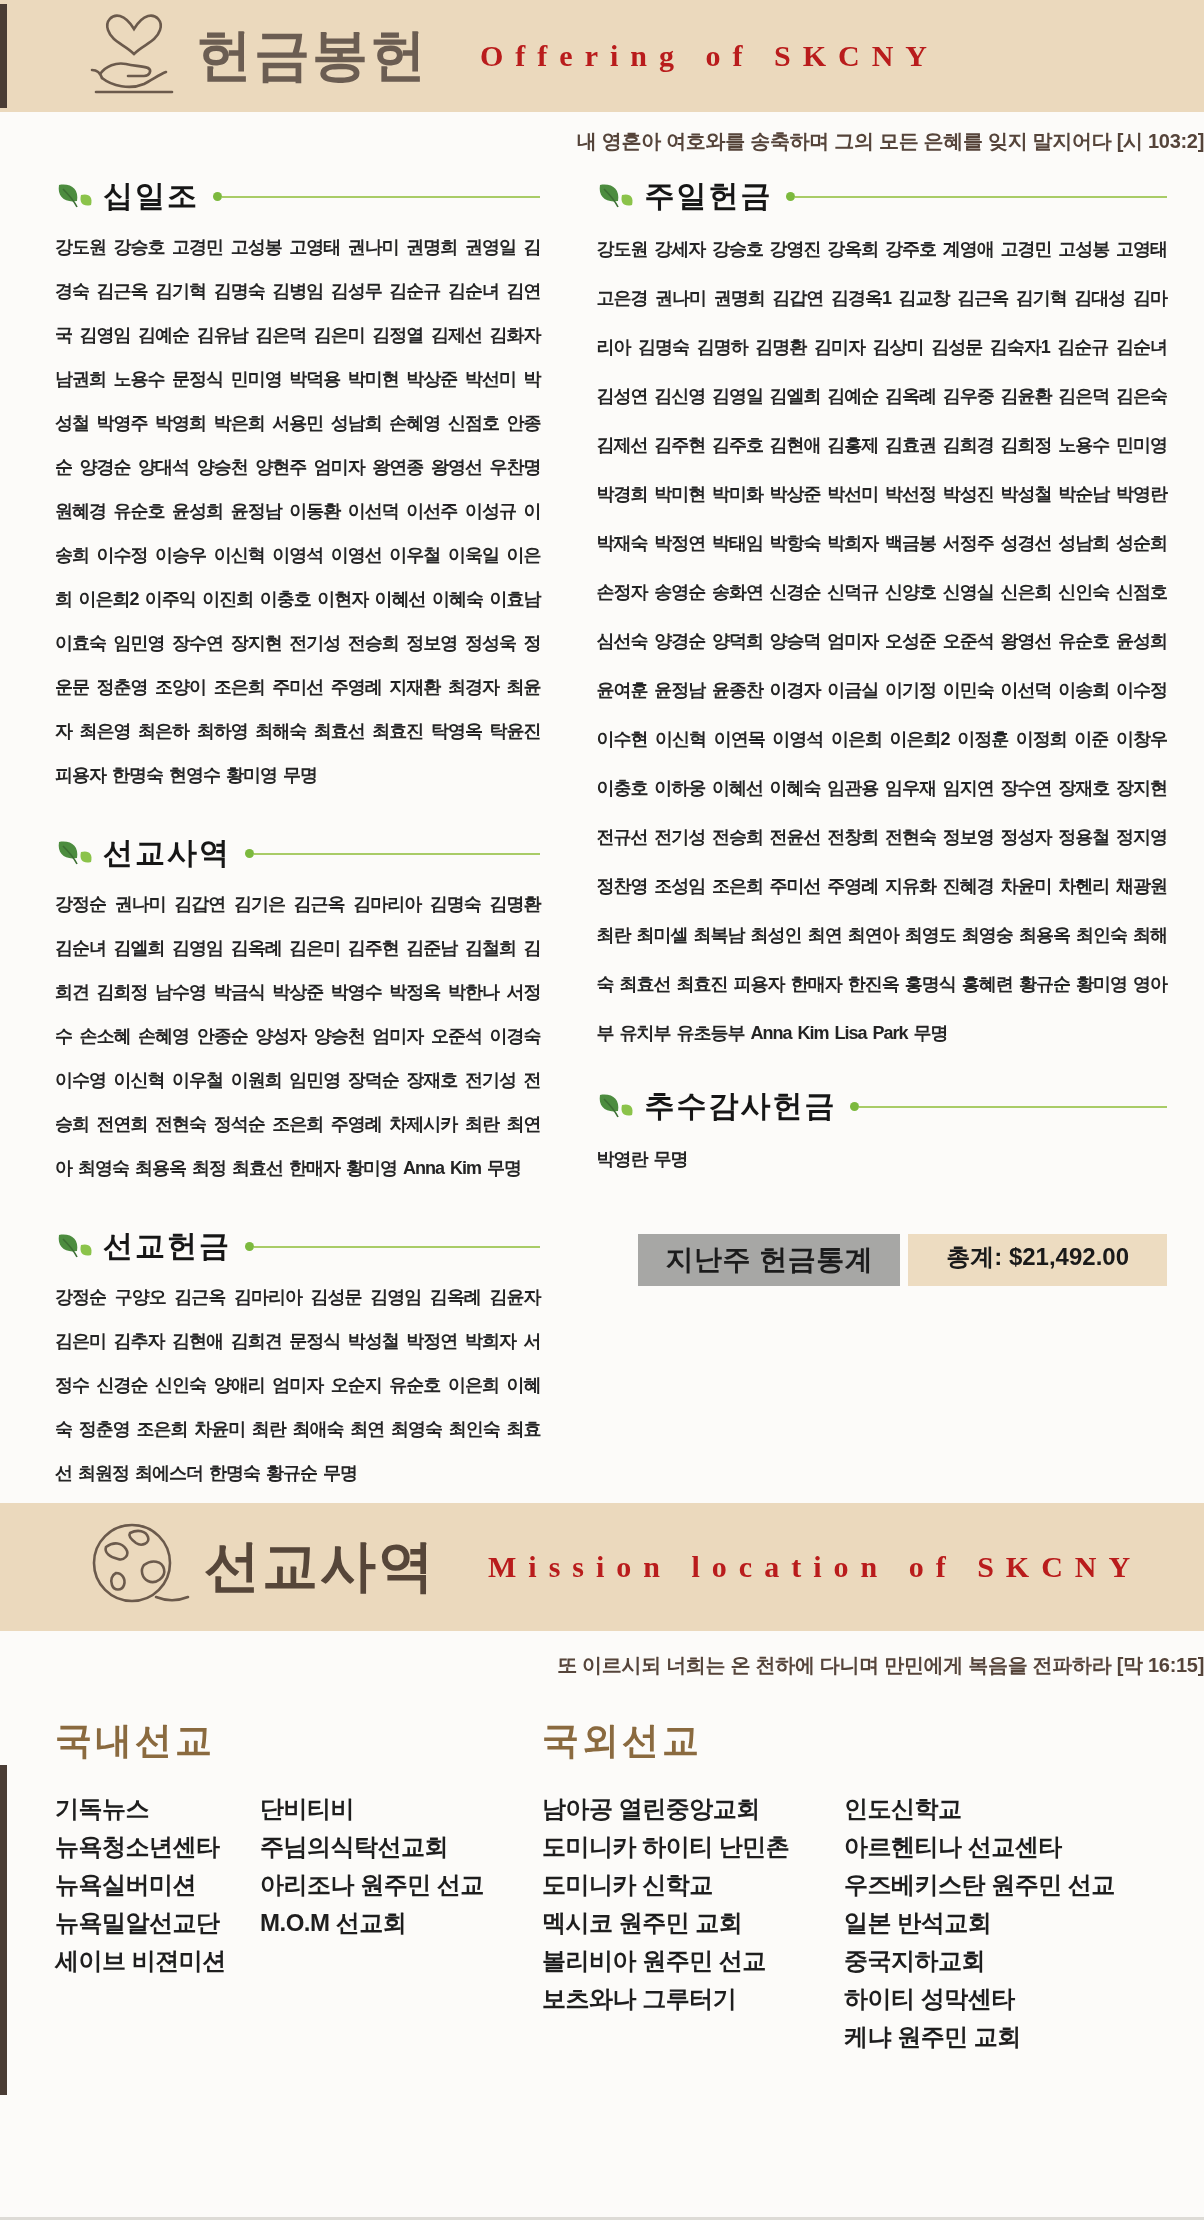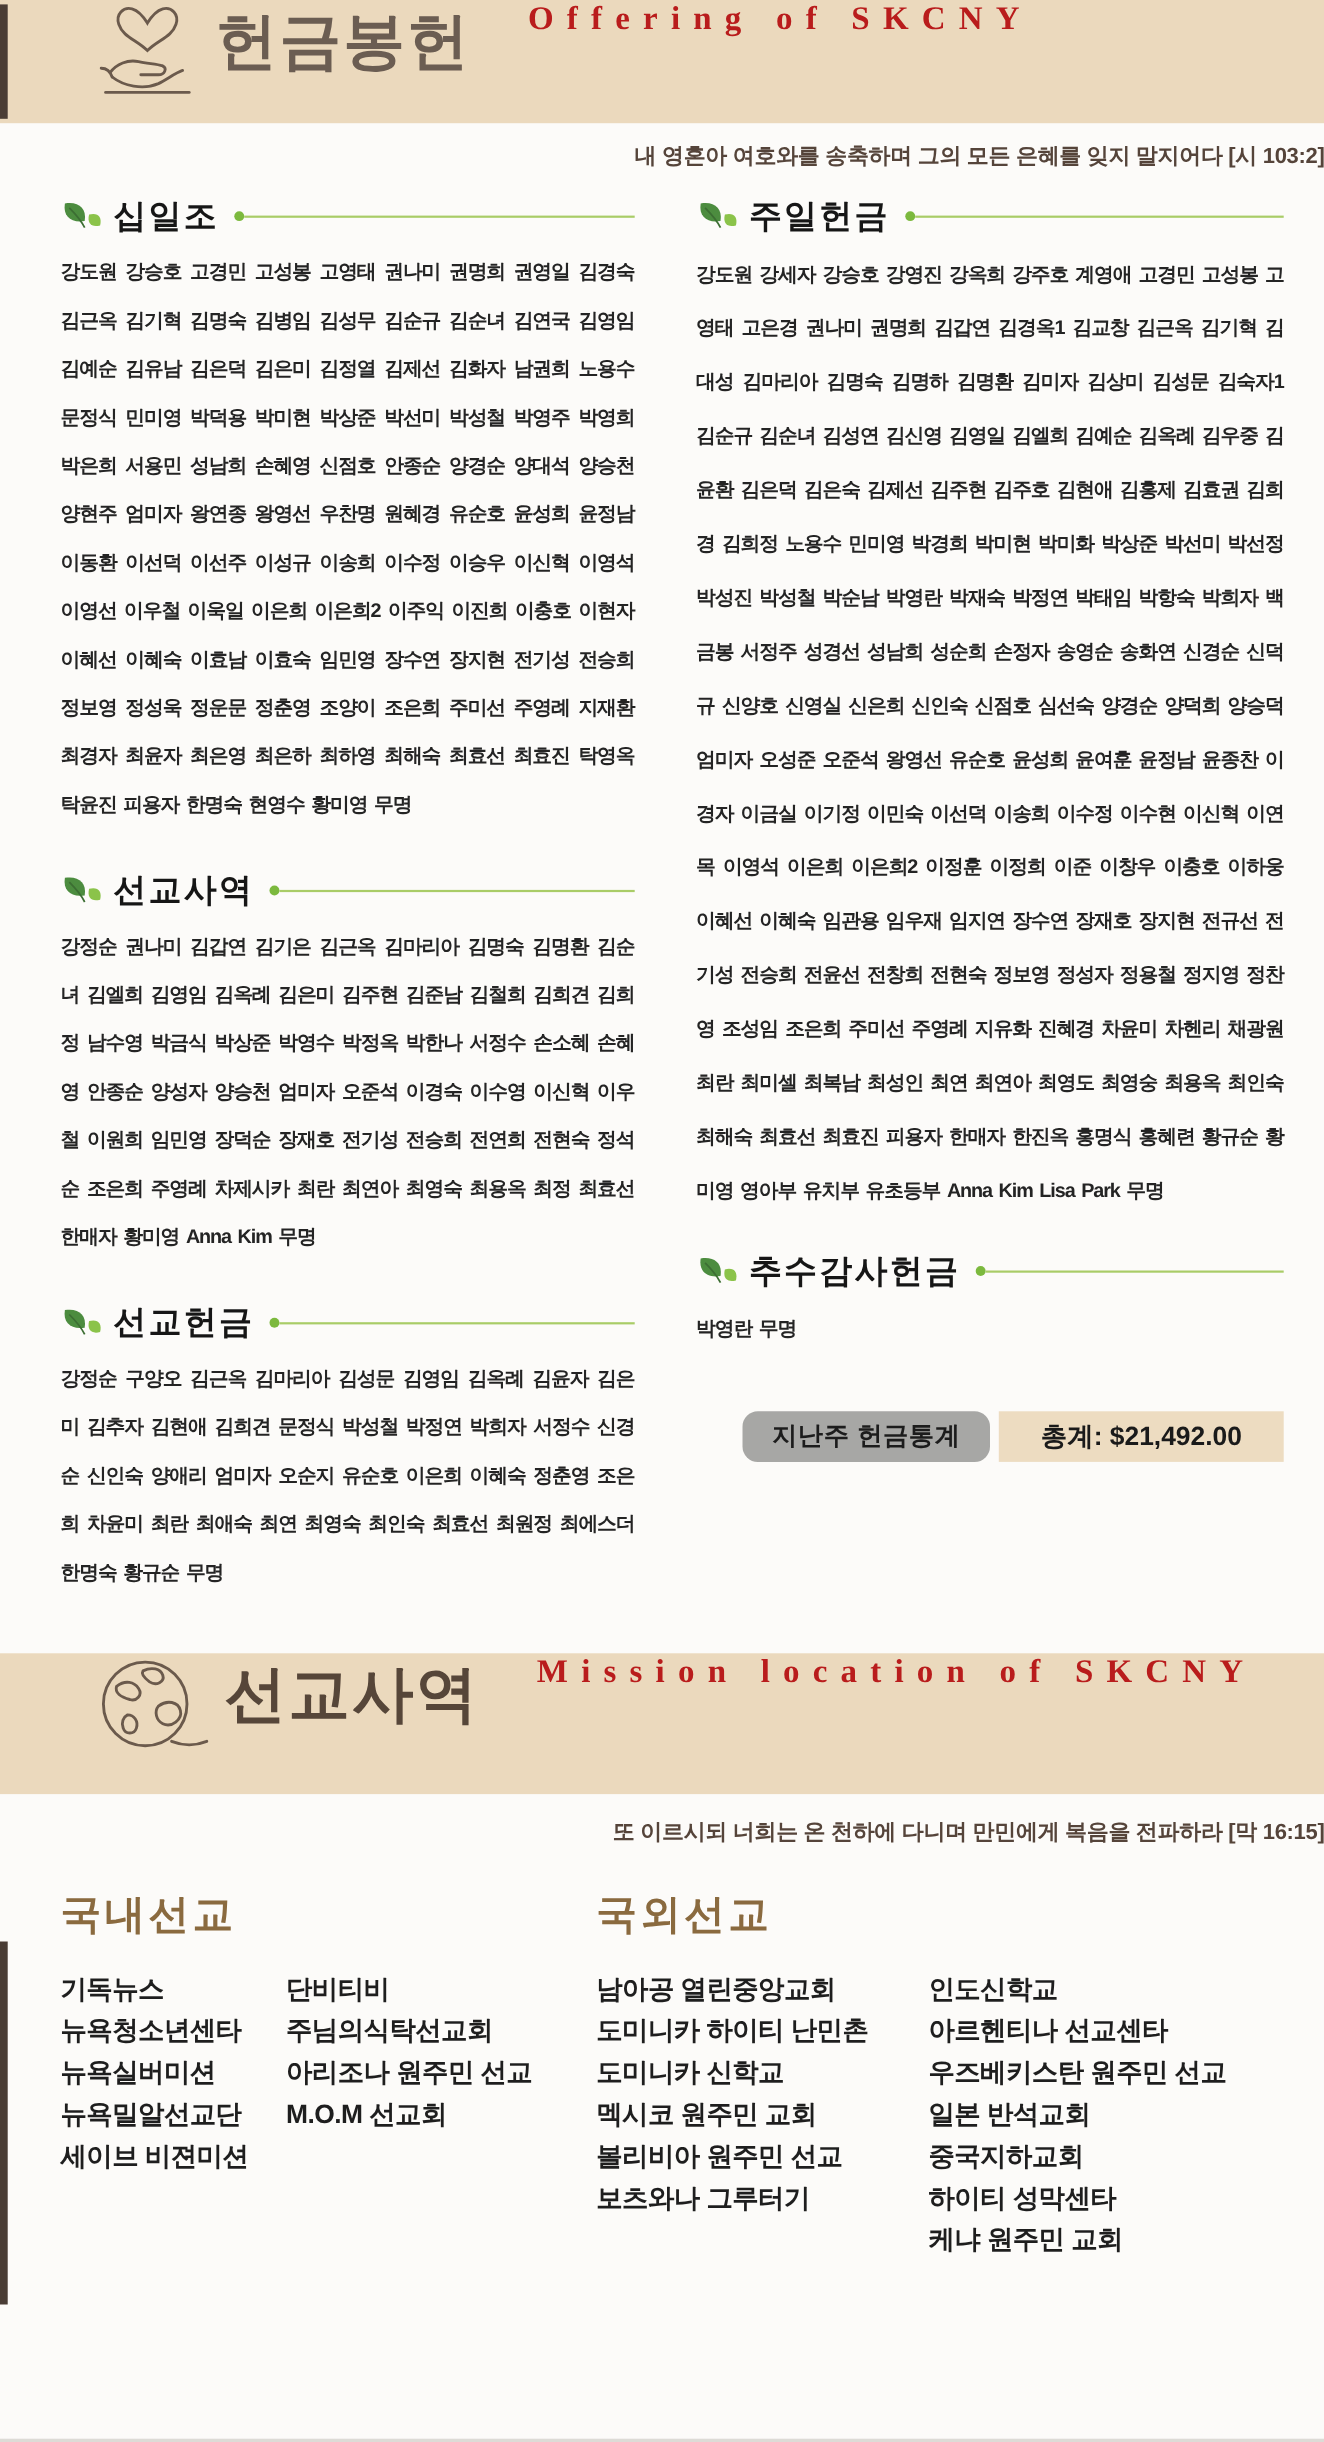--- a/index.html
+++ b/index.html
@@ -7,21 +7,21 @@
   .page { position:relative; width:1204px; height:2220px; background:#fcfbf9; overflow:hidden;
           border-bottom:3px solid #dddbd6; }
 
   
   .band { position:absolute; left:0; right:0; background:#ebd9bd; }
   .band-offering { top:0; height:112px; }
   .band-mission  { top:1503px; height:128px; }
   .edgebar { position:absolute; width:7px; background:#4a3d35; }
   .edgebar-top { left:0; top:4px; height:104px; }
   .edgebar-bottom { left:0; top:1765px; height:330px; }
-  .band-inner { display:flex; align-items:flex-start; height:100%; padding-left:86px; }
+  .band-inner { display:flex; align-items:center; height:100%; padding-left:86px; }
   .band-title { font-size:56px; font-weight:900; color:#6b5d52; letter-spacing:2px; margin-left:14px; }
   .band-title-mission { color:#564639; }
   .band-sub { font-family:"Liberation Serif","DejaVu Serif",serif; font-size:30px; font-weight:600;
               color:#b91c1c; letter-spacing:12px; margin-left:52px; white-space:nowrap; }
 
   
   .verse { position:absolute; left:0; right:0; text-align:right; font-size:20px; font-weight:700;
            color:#55443a; letter-spacing:-0.3px; }
   .verse-offering { top:128px; }
   .verse-mission  { top:1652px; }
@@ -40,22 +40,22 @@
 
   .names { font-size:18px; font-weight:600; color:#242424; letter-spacing:-1px; word-spacing:2px;
            text-align:justify; }
   .lh-left  { line-height:44px; }
   .lh-right { line-height:49px; }
   .gap-top-36 { margin-top:36px; }
   .gap-top-28 { margin-top:28px; }
 
   
   .stats { display:flex; margin-top:50px; margin-left:42px; gap:8px; }
-  .stats-label { background:#a7a7a5; color:#1c1c1c; font-size:23px; font-weight:800;
-                 padding:7px 27px; letter-spacing:0.5px; white-space:nowrap;border-radius:14px; }
+  .stats-label { background:#a7a7a5; color:#1c1c1c; font-size:28px; font-weight:800;
+                 padding:7px 27px; letter-spacing:0.5px; white-space:nowrap; }
   .stats-total { background:#eddcc1; color:#1a1a1a; font-size:24px; font-weight:800;
                  padding:7px 38px; white-space:nowrap; }
 
   
   .mission-cols { position:absolute; top:1716px; left:55px; width:1112px; display:flex; }
   .mblock-domestic { width:472px; }
   .mblock-intl { flex:1;margin-left:15px; }
   .mhead { font-size:37px; font-weight:900; color:#8a6a3f; letter-spacing:3px; margin-bottom:24px; }
   .mlists { display:flex; }
   .mcol { display:flex; flex-direction:column; }

